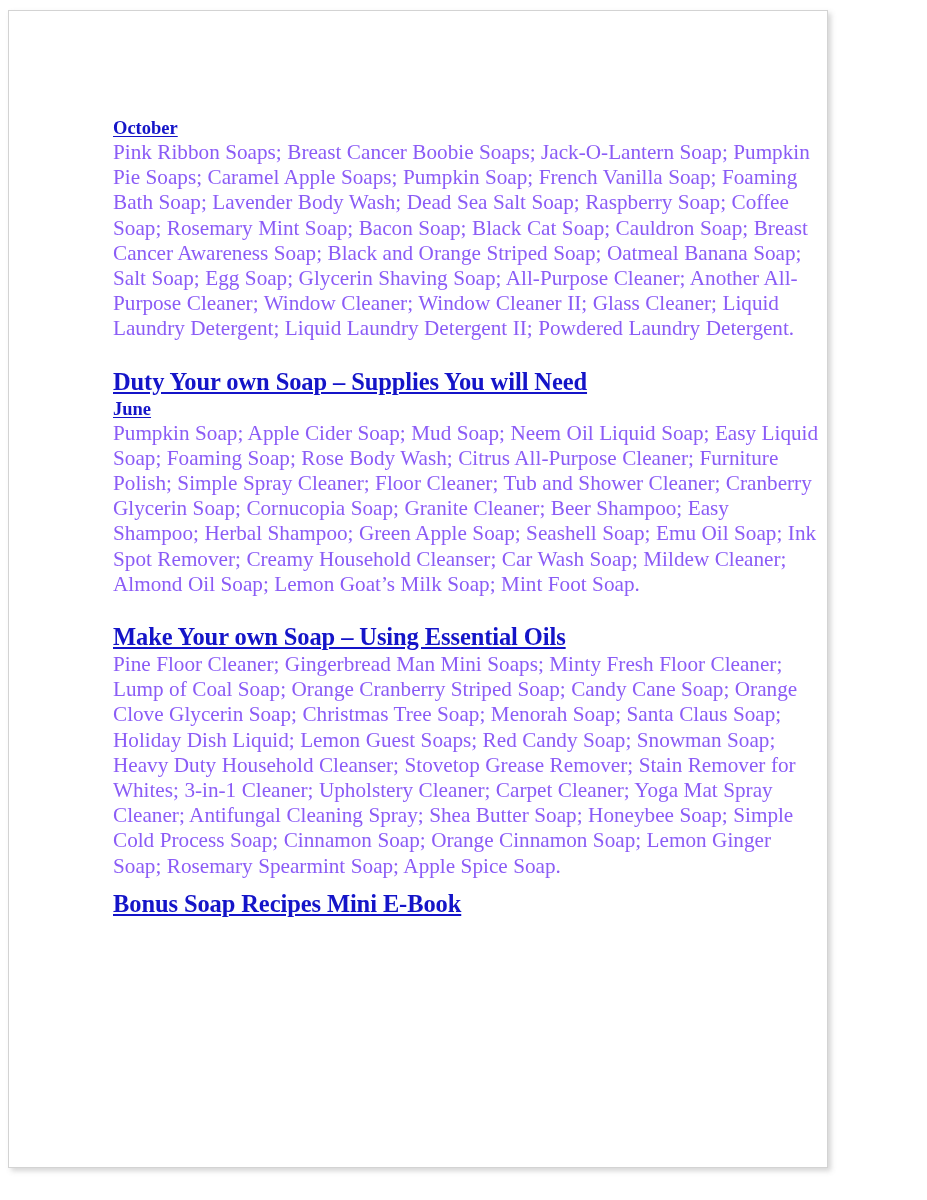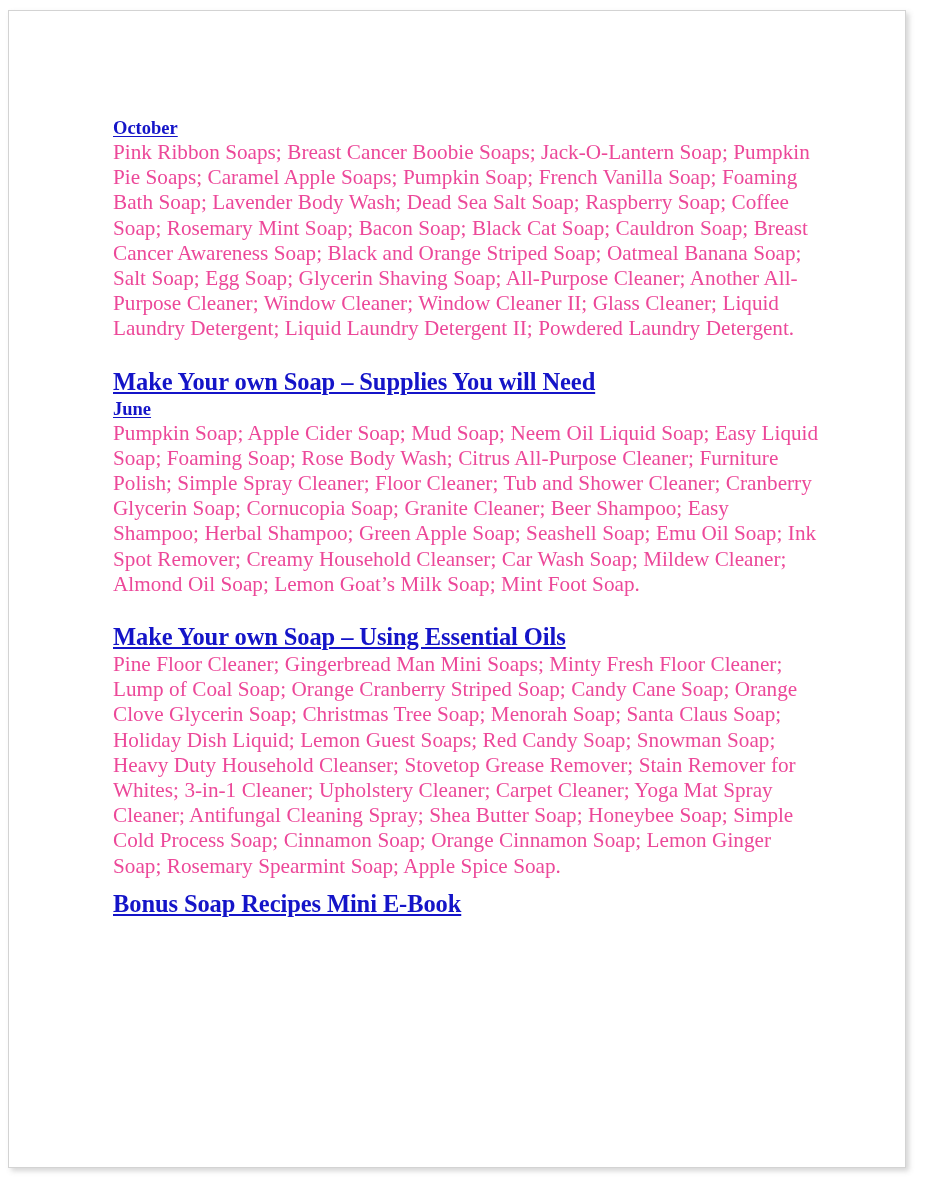--- a/index.html
+++ b/index.html
@@ -21,21 +21,21 @@
     height: 1200px;
     background: #ffffff;
     box-sizing: border-box;
   }
 
   
   .page-sheet {
     position: absolute;
     left: 8px;
     top: 10px;
-    width: 898px;
+    width: 820px;
     height: 1158px;
     background: #ffffff;
     border: 1px solid #d3d3d3;
     box-sizing: border-box;
     box-shadow: 3px 3px 5px rgba(120,120,120,0.30);
   }
 
   .page-body {
     position: absolute;
     left: 104px;
@@ -61,21 +61,21 @@
     font-weight: bold;
     font-size: 18.5px;
     line-height: 24px;
     text-decoration: underline;
     text-underline-offset: 2px;
     margin: 0;
     cursor: pointer;
   }
 
   .recipe-list {
-    color: #ec4899;
+    color: #8b5cf6;
     font-size: 21.2px;
     line-height: 25.2px;
     margin: 0;
     text-align: left;
     word-spacing: 0.2px;
   }
 
   
   .section {
     margin: 0;
@@ -93,21 +93,21 @@
 <div class="viewport">
   <div class="page-sheet">
     <div class="page-body">
 
       <div class="section">
         <div class="month-heading">October</div>
         <p class="recipe-list">Pink Ribbon Soaps; Breast Cancer Boobie Soaps; Jack-O-Lantern Soap; Pumpkin Pie Soaps; Caramel Apple Soaps; Pumpkin Soap; French Vanilla Soap; Foaming Bath Soap; Lavender Body Wash; Dead Sea Salt Soap; Raspberry Soap; Coffee Soap; Rosemary Mint Soap; Bacon Soap; Black Cat Soap; Cauldron Soap; Breast Cancer Awareness Soap; Black and Orange Striped Soap; Oatmeal Banana Soap; Salt Soap; Egg Soap; Glycerin Shaving Soap; All-Purpose Cleaner; Another All-Purpose Cleaner; Window Cleaner; Window Cleaner II; Glass Cleaner; Liquid Laundry Detergent; Liquid Laundry Detergent II; Powdered Laundry Detergent.</p>
       </div>
 
       <div class="section gap-before-link">
-        <div class="link-heading">Make Your own Soap – Supplies You will Need</div>
+        <div class="link-heading">Duty Your own Soap – Supplies You will Need</div>
         <div class="month-heading">June</div>
         <p class="recipe-list">Pumpkin Soap; Apple Cider Soap; Mud Soap; Neem Oil Liquid Soap; Easy Liquid Soap; Foaming Soap; Rose Body Wash; Citrus All-Purpose Cleaner; Furniture Polish; Simple Spray Cleaner; Floor Cleaner; Tub and Shower Cleaner; Cranberry Glycerin Soap; Cornucopia Soap; Granite Cleaner; Beer Shampoo; Easy Shampoo; Herbal Shampoo; Green Apple Soap; Seashell Soap; Emu Oil Soap; Ink Spot Remover; Creamy Household Cleanser; Car Wash Soap; Mildew Cleaner; Almond Oil Soap; Lemon Goat’s Milk Soap; Mint Foot Soap.</p>
       </div>
 
       <div class="section gap-before-link">
         <div class="link-heading">Make Your own Soap – Using Essential Oils</div>
         <p class="recipe-list">Pine Floor Cleaner; Gingerbread Man Mini Soaps; Minty Fresh Floor Cleaner; Lump of Coal Soap; Orange Cranberry Striped Soap; Candy Cane Soap; Orange Clove Glycerin Soap; Christmas Tree Soap; Menorah Soap; Santa Claus Soap; Holiday Dish Liquid; Lemon Guest Soaps; Red Candy Soap; Snowman Soap; Heavy Duty Household Cleanser; Stovetop Grease Remover; Stain Remover for Whites; 3-in-1 Cleaner; Upholstery Cleaner; Carpet Cleaner; Yoga Mat Spray Cleaner; Antifungal Cleaning Spray; Shea Butter Soap; Honeybee Soap; Simple Cold Process Soap; Cinnamon Soap; Orange Cinnamon Soap; Lemon Ginger Soap; Rosemary Spearmint Soap; Apple Spice Soap.</p>
       </div>
 
       <div class="section gap-before-bonus">

